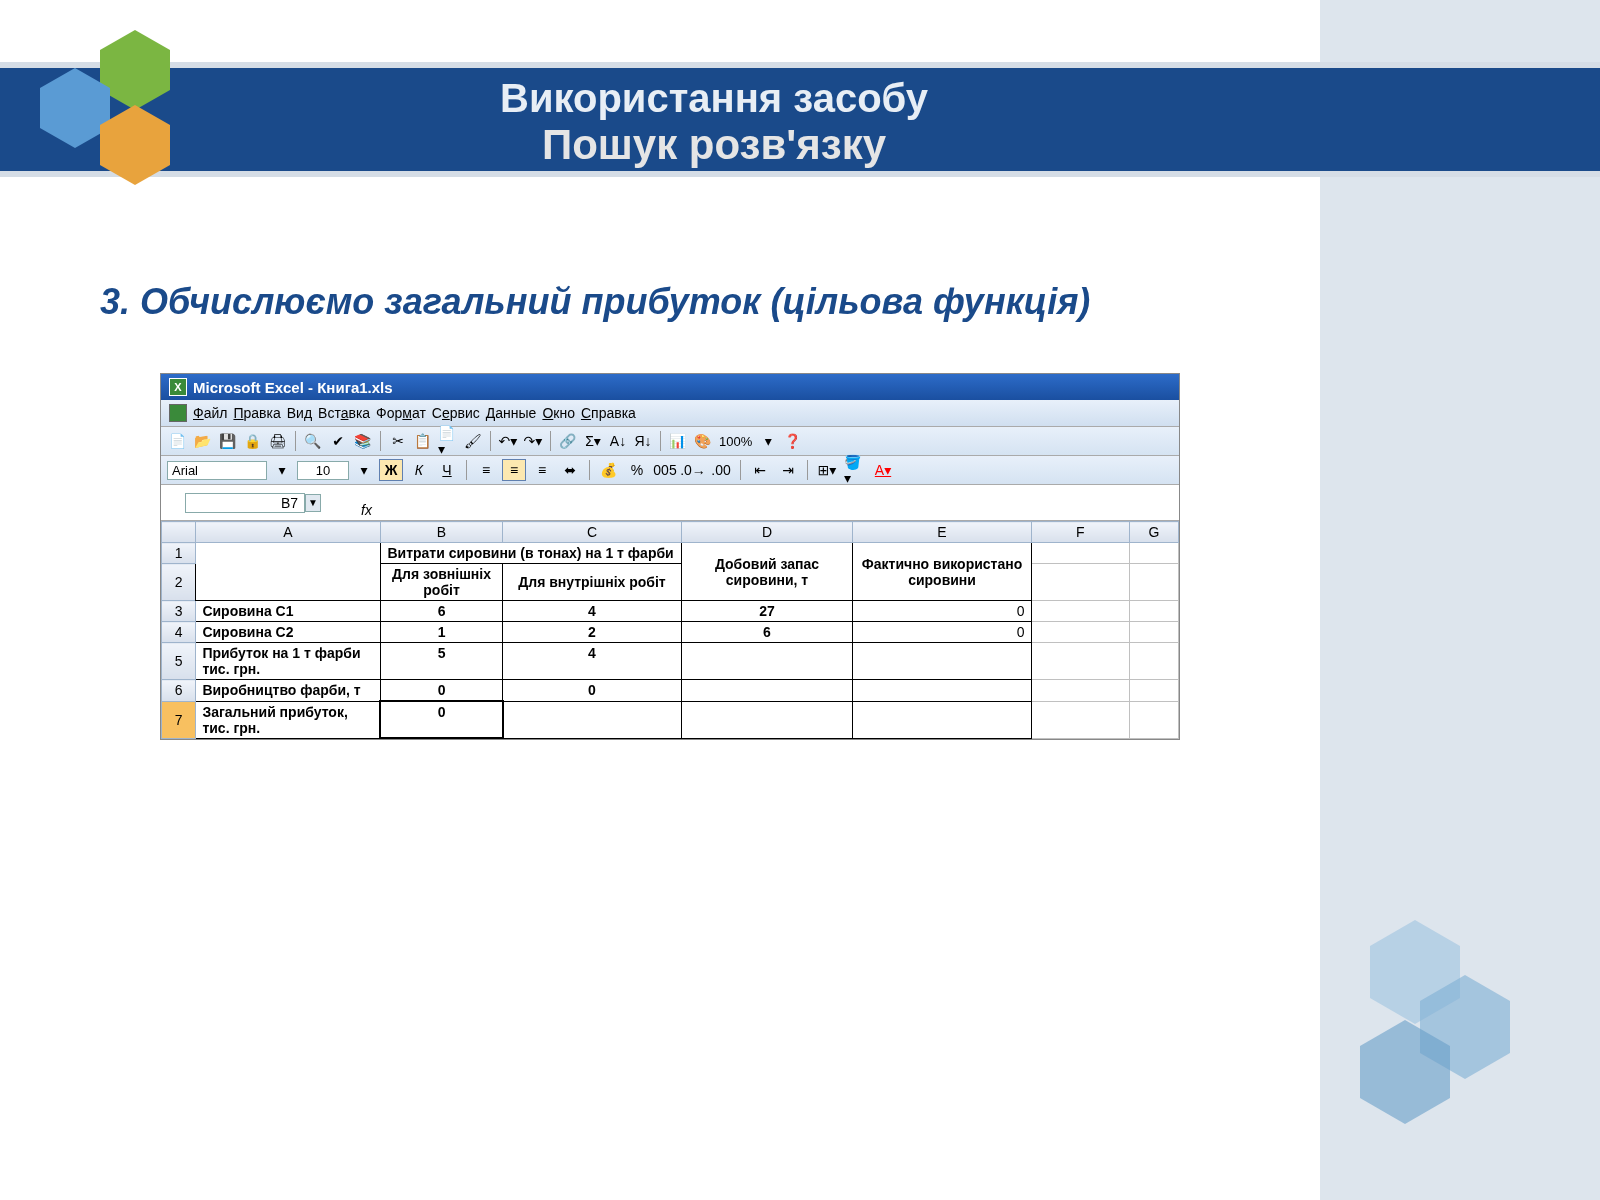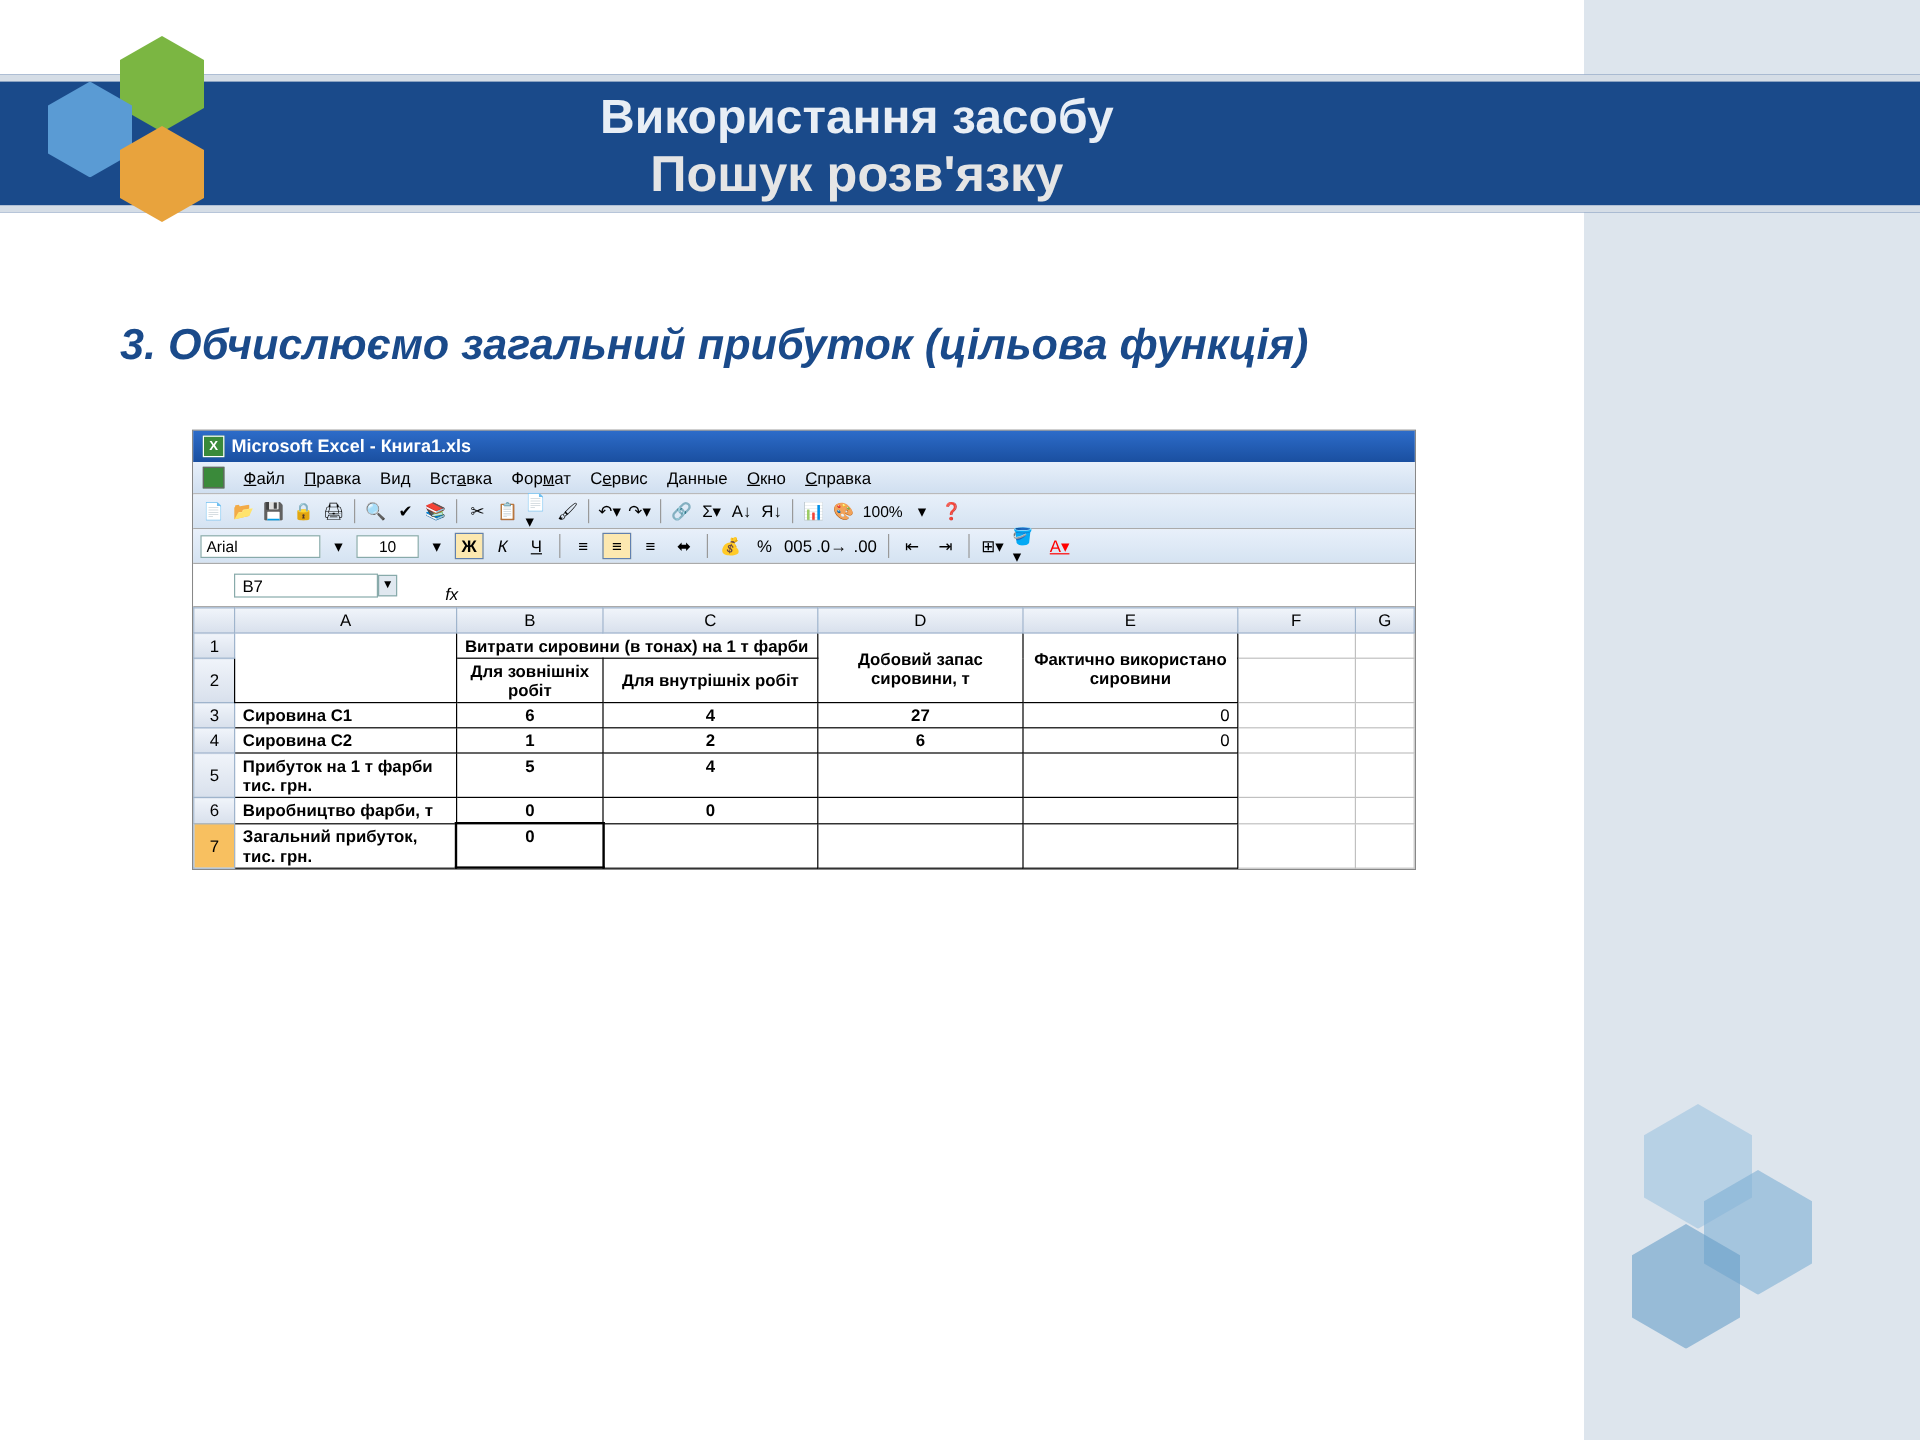--- a/index.html
+++ b/index.html
@@ -22,46 +22,46 @@
 .hex-lblue { color: #5a9bd4; top: 38px; left: 10px; }
 
 
 .hex-group-br { position: absolute; bottom: 60px; right: 60px; width: 220px; height: 220px; }
 .hex-group-br .hex { width: 90px; height: 104px; opacity: 0.6; }
 .hb1 { color: #9fc4e0; top: 0; left: 50px; }
 .hb2 { color: #7fb0d4; top: 55px; left: 100px; }
 .hb3 { color: #6a9ec8; top: 100px; left: 40px; }
 
 
-.content { position: absolute; top: 266px; left: 100px; right: 340px; }
+.content { position: absolute; top: 281px; left: 100px; right: 340px; }
 .step-text { color: #1a4a8a; font-size: 36px; font-weight: bold; font-style: italic; margin-bottom: 50px; }
 
 
 .excel { width: 1020px; margin-left: 60px; border: 1px solid #888; background: #fff; font-size: 14px; }
 .titlebar { background: linear-gradient(#2d6cc9, #1a4fa0); color: #fff; padding: 4px 8px; display: flex; align-items: center; gap: 6px; font-weight: bold; font-size: 15px; }
 .excel-icon { width: 18px; height: 18px; background: #3a8a3a; display: inline-block; border: 1px solid #fff; font-size: 11px; text-align: center; line-height: 16px; }
 
-.menubar { background: linear-gradient(#e8f0fa, #d0dff0); padding: 4px 8px; display: flex; gap: 16px; align-items: center; border-bottom: 1px solid #aaa; }
+.menubar { background: linear-gradient(#e8f0fa, #d0dff0); padding: 4px 8px; display: flex; gap: 6px; align-items: center; border-bottom: 1px solid #aaa; }
 .menu-icon { width: 18px; height: 18px; background: #3a8a3a; border: 1px solid #666; }
 .menu-item { font-size: 14px; cursor: pointer; }
 .menu-item u { text-decoration: underline; }
 
 .toolbar { background: linear-gradient(#e8f0fa, #d5e3f2); padding: 3px 6px; display: flex; gap: 3px; align-items: center; border-bottom: 1px solid #aaa; flex-wrap: nowrap; }
 .tbicon { width: 22px; height: 22px; border: 1px solid transparent; display: inline-flex; align-items: center; justify-content: center; font-size: 14px; cursor: pointer; border-radius: 2px; }
 .tbsep { width: 1px; height: 20px; background: #999; margin: 0 3px; }
 .zoom { font-size: 13px; padding: 0 2px; }
 
 .fmtbar { background: linear-gradient(#e8f0fa, #d5e3f2); padding: 3px 6px; display: flex; gap: 4px; align-items: center; border-bottom: 1px solid #aaa; }
 .font-sel { font-size: 13px; padding: 1px 4px; border: 1px solid #8aa; background: #fff; width: 100px; }
 .size-sel { font-size: 13px; padding: 1px 4px; border: 1px solid #8aa; background: #fff; width: 52px; text-align: center; }
 .fmtbtn { width: 24px; height: 22px; border: 1px solid transparent; display: inline-flex; align-items: center; justify-content: center; font-size: 14px; cursor: pointer; }
 .fmtbtn.active { border: 1px solid #6080b0; background: #fce8b0; }
 
 .formulabar { background: #fff; padding: 2px 4px; display: flex; align-items: center; border-bottom: 1px solid #aaa; }
-.namebox { width: 120px; border: 1px solid #8aa; padding: 1px 6px; text-align: left; margin-left: 30px; font-size: 14px; }
+.namebox { width: 120px; border: 1px solid #8aa; padding: 1px 6px; text-align: right; margin-left: 20px; font-size: 14px; }
 .dropdown-arrow { width: 16px; height: 18px; border: 1px solid #8aa; background: #e0e8f0; text-align: center; font-size: 10px; line-height: 16px; }
 .fx { font-style: italic; margin: 15px 12px 0 40px; font-size: 14px; }
 .formula-input { flex: 1; padding: 1px 4px; font-size: 14px; }
 
 .sheet { background: #fff; }
 .sheet table { border-collapse: collapse; width: 100%; }
 .sheet th.colhdr { background: linear-gradient(#f0f4fa, #d8e0ec); border: 1px solid #9fb4cc; font-weight: normal; font-size: 14px; text-align: center; padding: 2px; }
 .sheet th.rowhdr { background: linear-gradient(#f0f4fa, #d8e0ec); border: 1px solid #9fb4cc; font-weight: normal; font-size: 14px; text-align: center; width: 28px; padding: 2px; }
 .sheet th.rowhdr.sel { background: #f8c060; }
 .sheet th.corner { background: linear-gradient(#f0f4fa, #d8e0ec); border: 1px solid #9fb4cc; width: 28px; }

